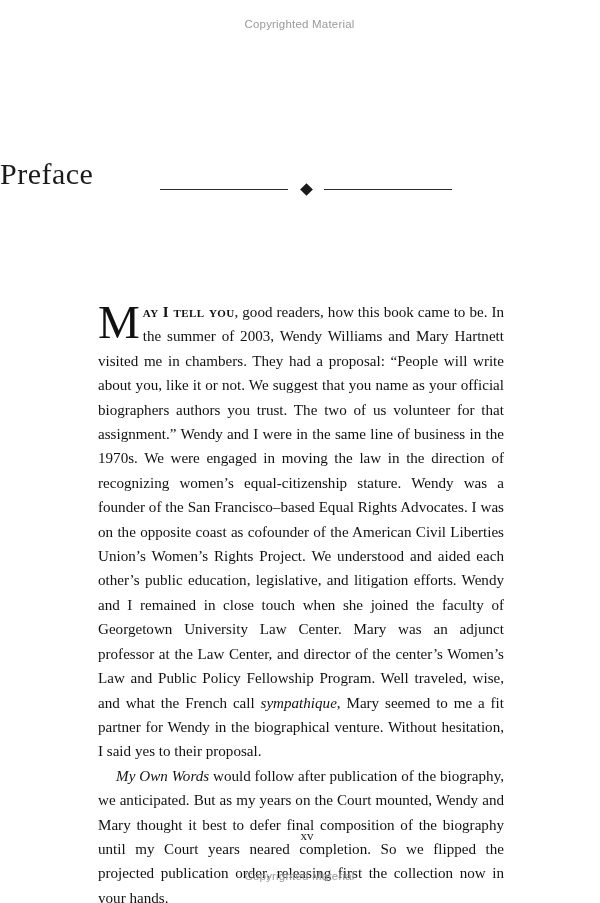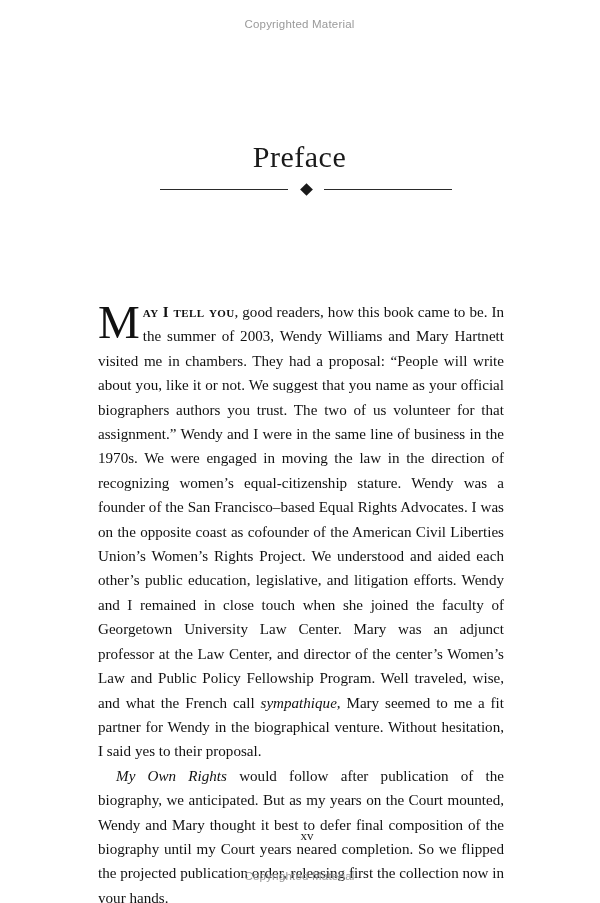--- a/index.html
+++ b/index.html
@@ -30,24 +30,24 @@
     font-size: 11.5px;
     letter-spacing: 0.2px;
     color: #9a9a9a;
     user-select: none;
   }
   .watermark-top { top: 18px; }
   .watermark-bottom { top: 870px; }
 
   .chapter-title {
     position: absolute;
-    top: 120px;
+    top: 137px;
     left: 0;
     right: 0;
-    text-align: center;
+    text-align: left;
     font-family: "Liberation Serif", serif;
     font-size: 30px;
     font-weight: 400;
     letter-spacing: 0.5px;
     color: #1a1a1a;
   }
 
   .ornament {
     position: absolute;
     top: 180px;
@@ -133,20 +133,20 @@
 
   <div class="ornament">
     <div class="rule rule-left"></div>
     <div class="diamond"></div>
     <div class="rule rule-right"></div>
   </div>
 
   <div class="body-text">
     <p class="dropcap-para"><span class="dropcap">M</span><span class="smallcaps">ay I tell you</span><span>, good readers, how this book came to be. In the summer of 2003, Wendy Williams and Mary Hartnett visited me in chambers. They had a proposal: “People will write about you, like it or not. We suggest that you name as your official biographers authors you trust. The two of us volunteer for that assignment.” Wendy and I were in the same line of business in the 1970s. We were engaged in moving the law in the direction of recognizing women’s equal-citizenship stature. Wendy was a founder of the San Francisco–based Equal Rights Advocates. I was on the opposite coast as cofounder of the American Civil Liberties Union’s Women’s Rights Project. We understood and aided each other’s public education, legislative, and litigation efforts. Wendy and I remained in close touch when she joined the faculty of Georgetown University Law Center. Mary was an adjunct professor at the Law Center, and director of the center’s Women’s Law and Public Policy Fellowship Program. Well traveled, wise, and what the French call </span><em>sympathique</em><span>, Mary seemed to me a fit partner for Wendy in the biographical venture. Without hesitation, I said yes to their proposal.</span></p>
 
-    <p><em>My Own Rights</em><span> would follow after publication of the biography, we anticipated. But as my years on the Court mounted, Wendy and Mary thought it best to defer final composition of the biography until my Court years neared completion. So we flipped the projected publication order, releasing first the collection now in your hands.</span></p>
+    <p><em>My Own Words</em><span> would follow after publication of the biography, we anticipated. But as my years on the Court mounted, Wendy and Mary thought it best to defer final composition of the biography until my Court years neared completion. So we flipped the projected publication order, releasing first the collection now in your hands.</span></p>
   </div>
 
   <div class="folio">xv</div>
 
   <div class="watermark watermark-bottom">Copyrighted Material</div>
 
 </div>
 
 </body></html>

